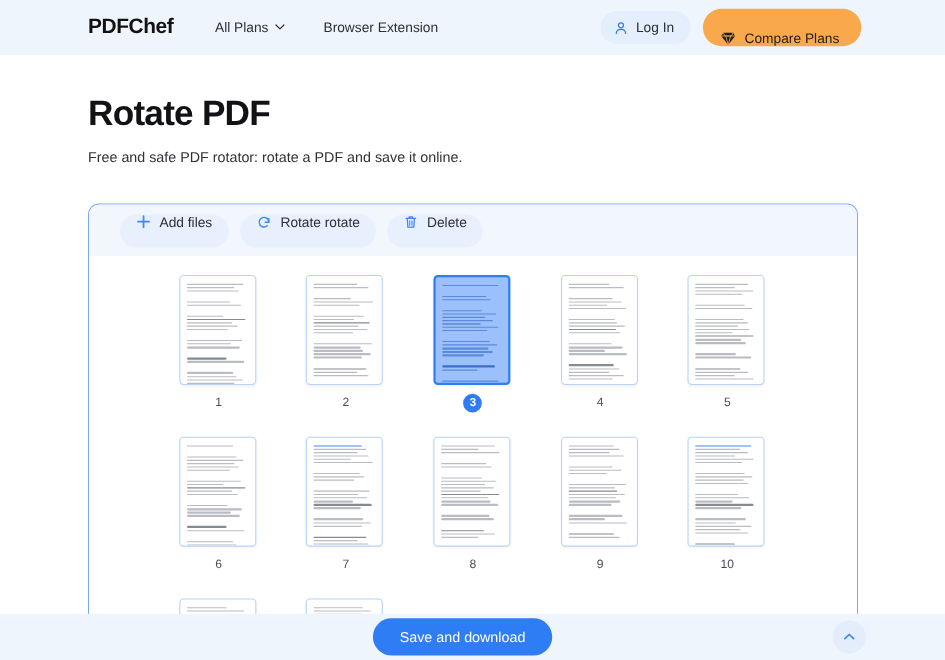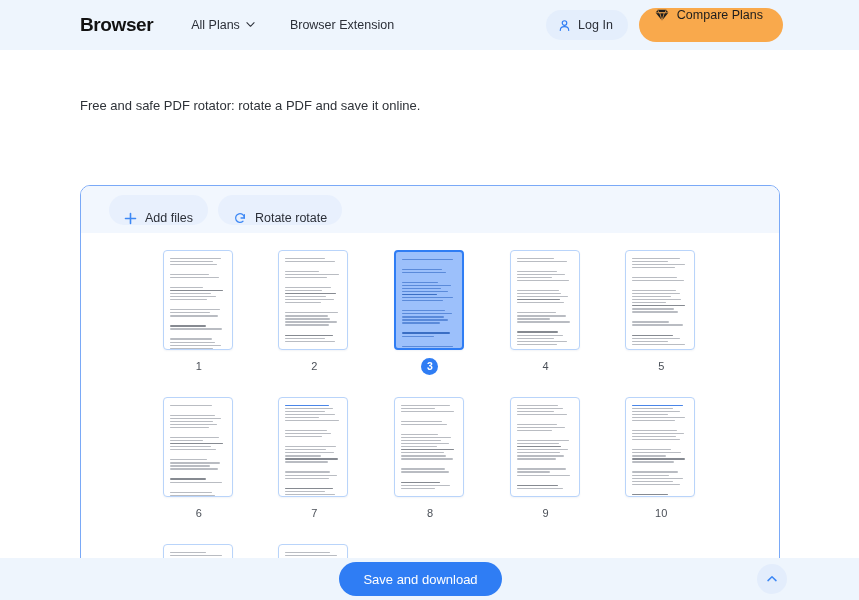--- a/index.html
+++ b/index.html
@@ -51,21 +51,21 @@
     background: #e4eefc;
     border-radius: 20px;
     height: 30px;
     padding: 0 15px 0 12px;
     font-size: 12.5px;
     color: #2b2f38;
     cursor: pointer;
     border: none;
   }
   .btn-compare {
-    display: flex; align-items: flex-start; gap: 8px;
+    display: flex; align-items: flex-end; gap: 8px;
     background: #f8a council;
     background: #f9a94c;
     border-radius: 21px;
     height: 34px;
     padding: 0 20px 0 16px;
     font-size: 12.5px;
     color: #1d1d1d;
     cursor: pointer;
     border: none;
     font-weight: 400;
@@ -98,21 +98,21 @@
   }
   .toolbar {
     height: 47px;
     background: #f2f7fe;
     display: flex;
     align-items: center;
     padding: 0 14px;
     position: relative;
   }
   .tool-btn {
-    display: flex; align-items: flex-end; gap: 8px;
+    display: flex; align-items: flex-start; gap: 8px;
     height: 30px;
     padding: 0 15px;
     border-radius: 16px;
     background: #e8f0fd;
     font-size: 12.5px;
     color: #2b2f38;
     cursor: pointer;
     border: none;
     white-space: nowrap;
   }
@@ -217,21 +217,21 @@
     justify-content: center;
     cursor: pointer;
   }
 
   svg { display: block; }
 </style>
 </head>
 <body>
 
 <header class="site-header">
-  <div class="brand">Browser</div>
+  <div class="brand">PDFChef</div>
 
   <div class="nav-item">
     <span>All Plans</span>
     <span class="chev-down">
       <svg width="9" height="9" viewBox="0 0 10 10">
           <path d="M1 3 L5 7 L9 3" fill="none" stroke="#2b2f38" stroke-width="1.2" stroke-linecap="round" stroke-linejoin="round"></path>
         </svg>
     </span>
   </div>
 
@@ -256,20 +256,21 @@
           <path d="M3 2h10l2.2 3.4L8 14.4 0.8 5.4 3 2z" fill="#1d1d1d"></path>
           <path d="M3 2l1.6 3.4h6.8L13 2M0.8 5.4h14.4M5.4 5.4L8 14.4l2.6-9" fill="none" stroke="#f9a94c" stroke-width="0.85"></path>
         </svg>
       </span>
       <span>Compare Plans</span>
     </button>
   </div>
 </header>
 
 <div class="page-head">
+  <h1 class="page-title">Rotate PDF</h1>
   <p class="page-sub">Free and safe PDF rotator: rotate a PDF and save it online.</p>
 </div>
 
 <section class="panel">
 
   <div class="toolbar">
     <button class="tool-btn tool-addfiles">
       <span>
         <svg width="13" height="13" viewBox="0 0 14 14">
             <path d="M7 1.6v10.8M1.6 7h10.8" stroke="#3d88f5" stroke-width="1.7" stroke-linecap="round"></path>
@@ -282,20 +283,29 @@
     <button class="tool-btn">
       <span>
         <svg width="14" height="14" viewBox="0 0 16 16">
           <path d="M13 8a5 5 0 1 0-1.6 3.7" fill="none" stroke="#3d88f5" stroke-width="1.45" stroke-linecap="round"></path>
           <path d="M13 4.2V8H9.2" fill="none" stroke="#3d88f5" stroke-width="1.45" stroke-linecap="round" stroke-linejoin="round"></path>
         </svg>
       </span>
       <span>Rotate rotate</span>
     </button>
 
+    <button class="tool-btn">
+      <span>
+        <svg width="13" height="14" viewBox="0 0 14 16">
+          <path d="M2 4h10M5.2 4V2.5h3.6V4M3.3 4l.6 9.2h6.2L10.7 4" fill="none" stroke="#3d88f5" stroke-width="1.3" stroke-linecap="round" stroke-linejoin="round"></path>
+          <path d="M5.8 6.5v4.6M8.2 6.5v4.6" stroke="#3d88f5" stroke-width="1.15" stroke-linecap="round"></path>
+        </svg>
+      </span>
+      <span>Delete</span>
+    </button>
     <div class="toolbar-right-pad"></div>
   </div>
 
   <div class="thumbs-area">
     <div class="thumb-grid" id="thumb-grid">
         <div class="thumb-cell">
           <div class="thumb-card">
             <div class="doc-lines">
               <div class="ln" style="width: 92%;"></div>
               <div class="ln" style="width: 78%;"></div>

